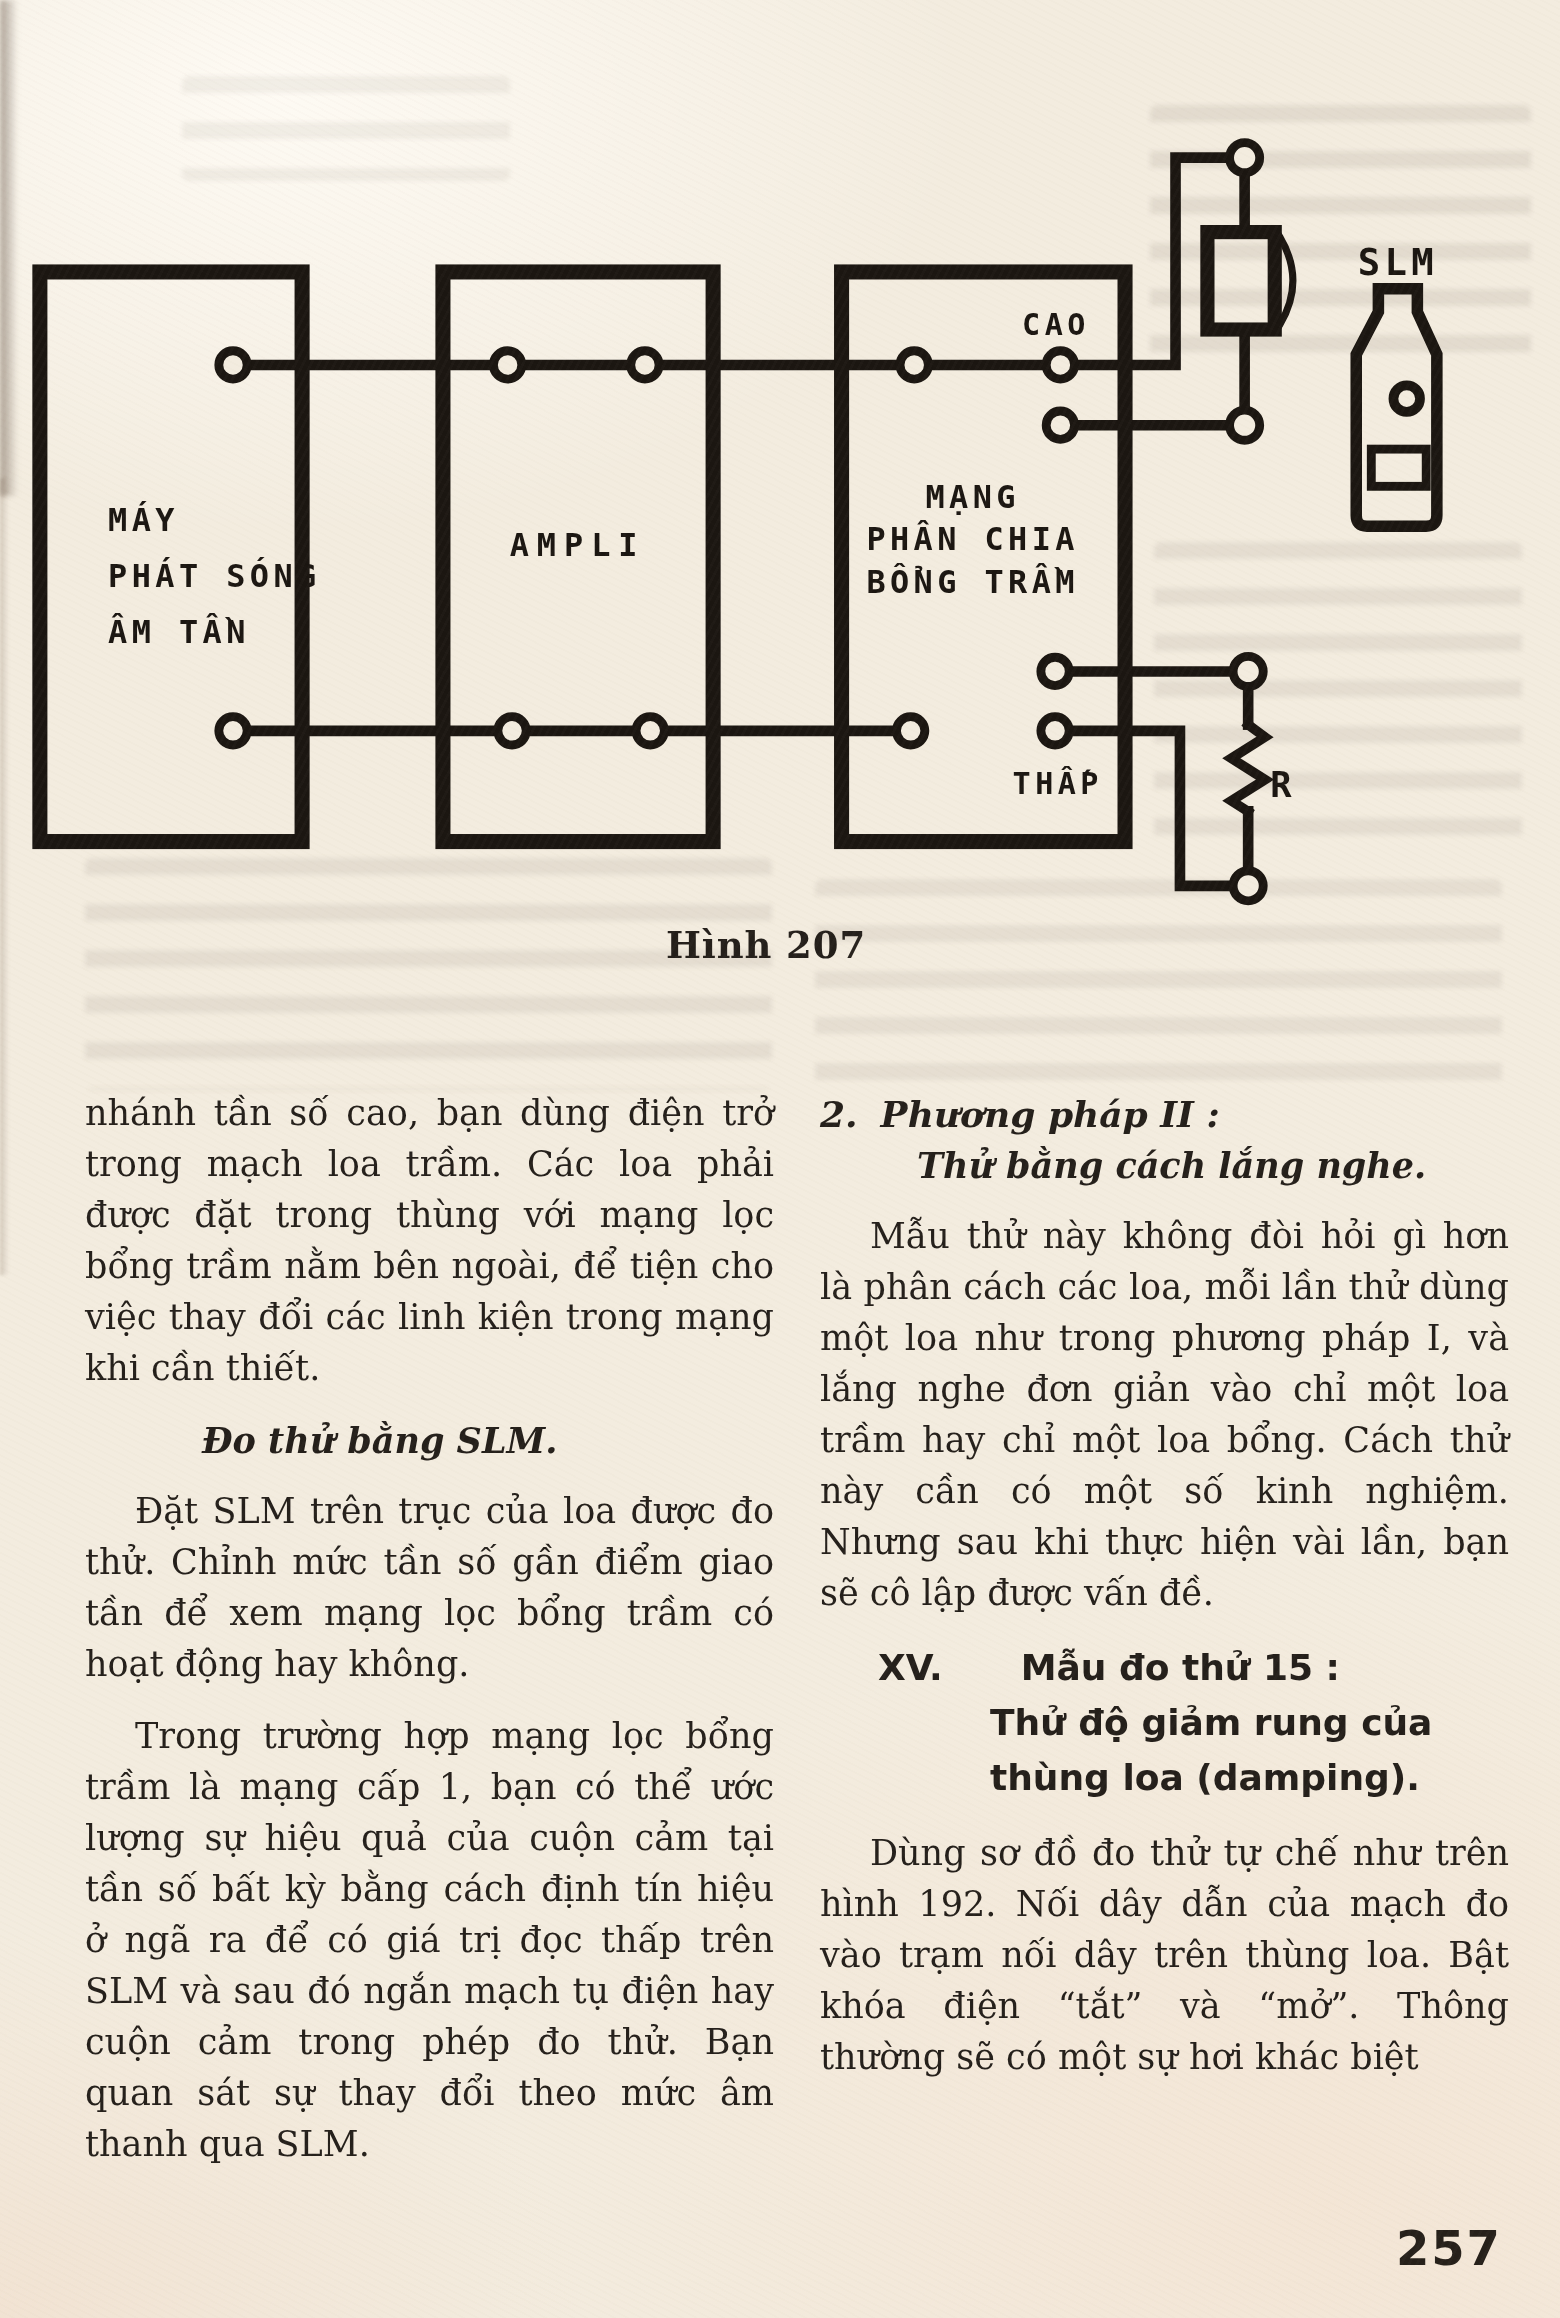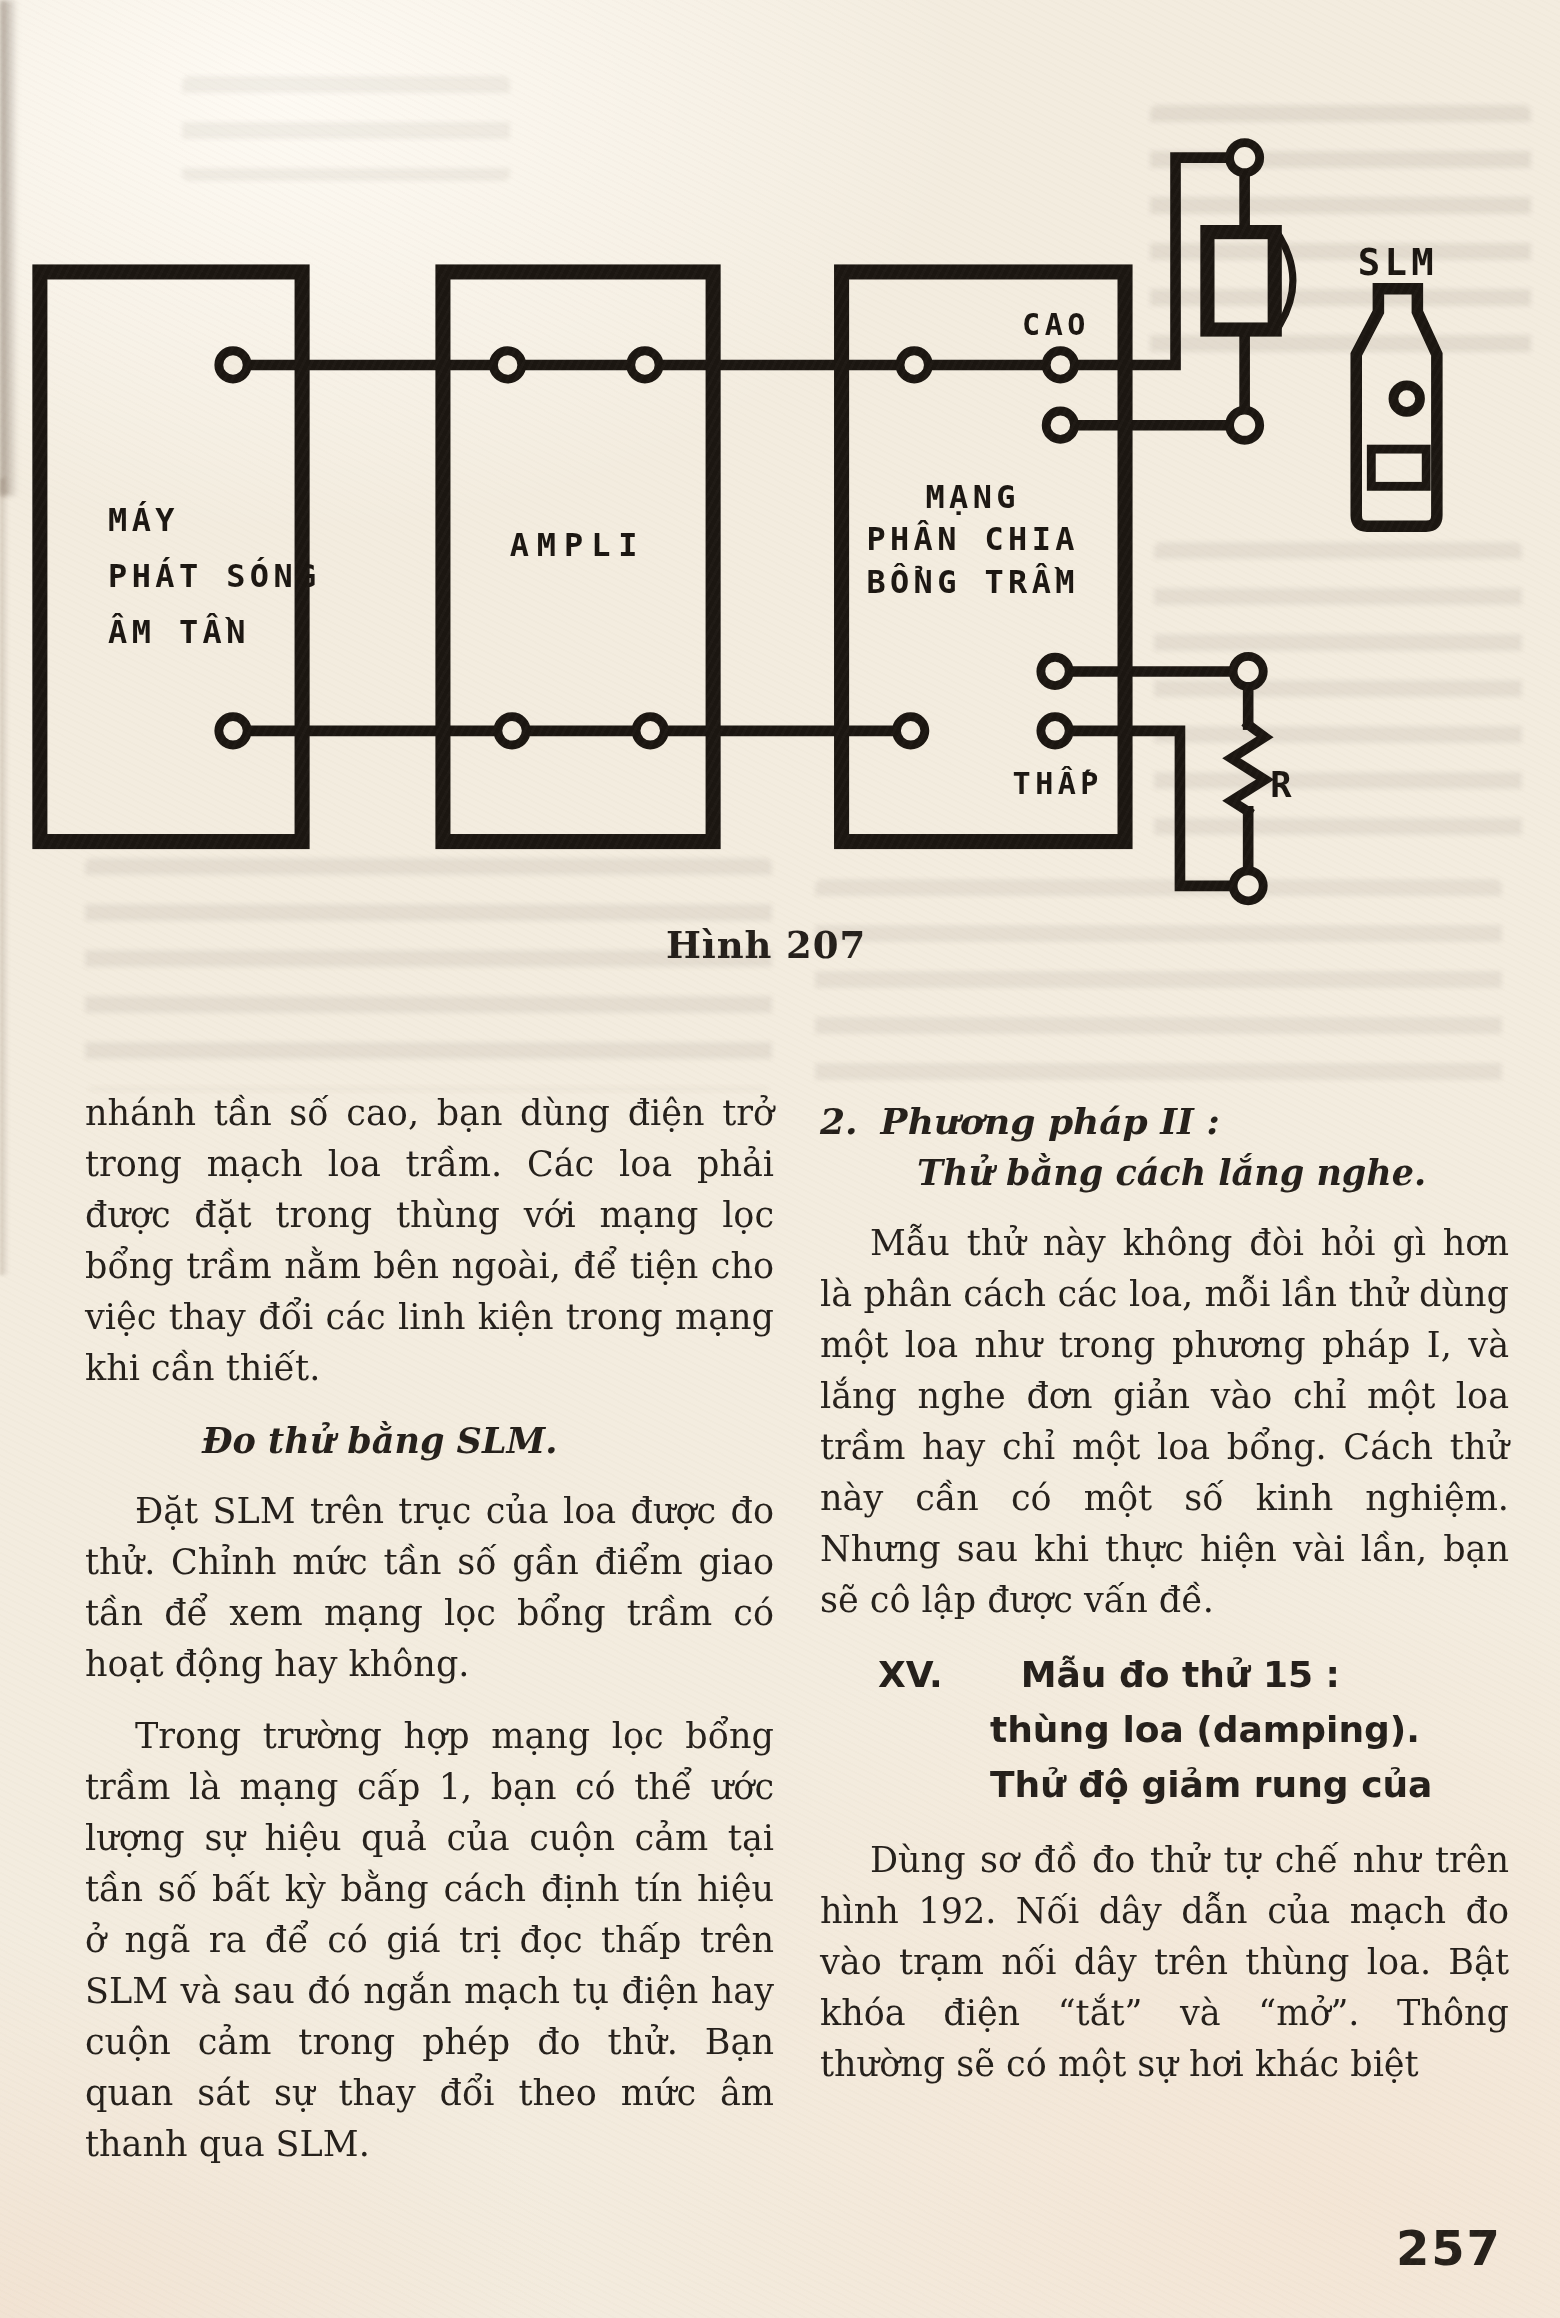--- a/index.html
+++ b/index.html
@@ -58,21 +58,21 @@
     font-size:35px;line-height:51px;
     text-align:justify;
   }
   .col.left{left:85px;}
   .col.right{left:820px;}
   .col p{margin:0 0 21px 0;}
   .col p.indent{text-indent:50px;}
   .method-heading{
     font-style:italic;font-weight:bold;
     font-size:36px;line-height:51px;
-    padding-left:37px;margin:8px 0 0 0;
+    padding-left:37px;margin:1px 0 0 0;
   }
   .method-sub{
     font-style:italic;font-weight:bold;
     font-size:35px;line-height:51px;
     padding-left:117px;margin:0 0 19.5px 0;
   }
   .num{margin-right:23px;font-style:italic;}
   .xv-block{
     font-family:"DejaVu Sans", sans-serif;
     font-weight:bold;font-size:36px;line-height:55px;
@@ -187,22 +187,22 @@
       <span class="num">2.</span><span>Phương pháp II :</span>
     </div>
     <div class="method-sub" style="padding-left:97px;">Thử bằng cách lắng nghe.</div>
 
     <p class="indent">Mẫu thử này không đòi hỏi gì hơn là phân cách các loa, mỗi lần thử dùng một loa như trong phương pháp I, và lắng nghe đơn giản vào chỉ một loa trầm hay chỉ một loa bổng. Cách thử này cần có một số kinh nghiệm. Nhưng sau khi thực hiện vài lần, bạn sẽ cô lập được vấn đề.</p>
 
     <div class="xv-block">
       <div class="xv-line1">
         <span class="xv-num">XV.</span><span>Mẫu đo thử 15 :</span>
       </div>
+      <div class="xv-sub">Thử độ giảm rung của</div>
       <div class="xv-sub">thùng loa (damping).</div>
-      <div class="xv-sub">Thử độ giảm rung của</div>
     </div>
 
     <p class="indent">Dùng sơ đồ đo thử tự chế như trên hình 192. Nối dây dẫn của mạch đo vào trạm nối dây trên thùng loa. Bật khóa điện “tắt” và “mở”. Thông thường sẽ có một sự hơi khác biệt</p>
   </div>
 
   <div class="page-number">257</div>
 
   <div class="grain"></div>
 </div>
 

